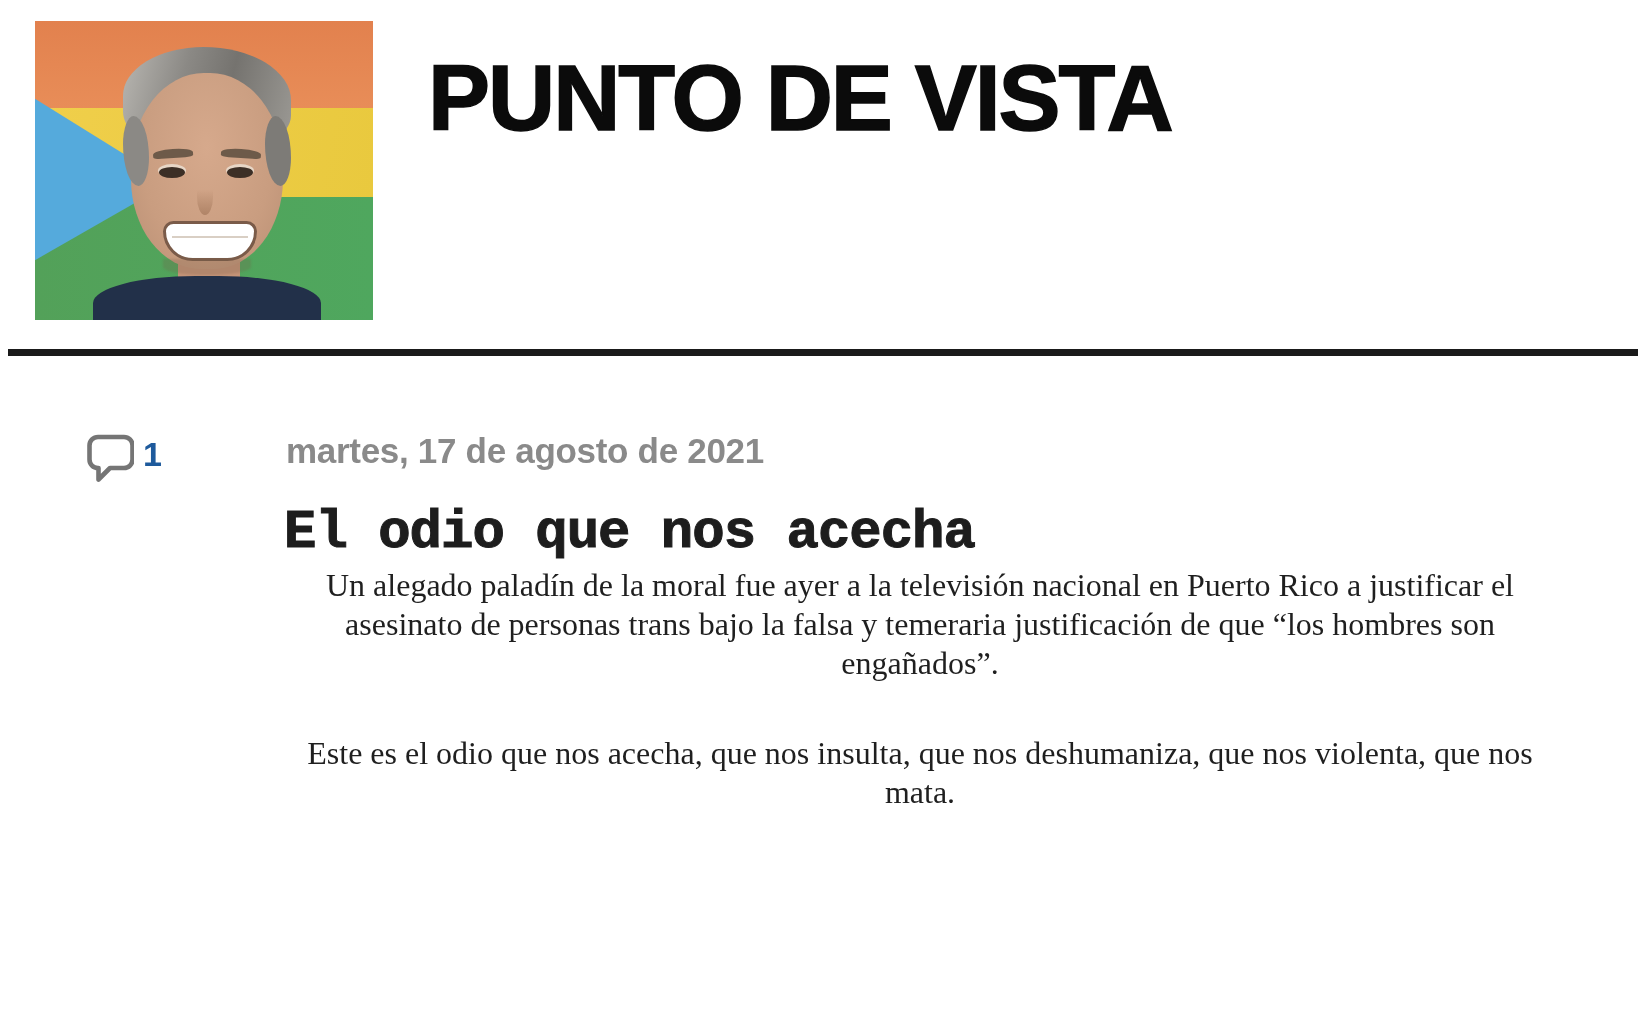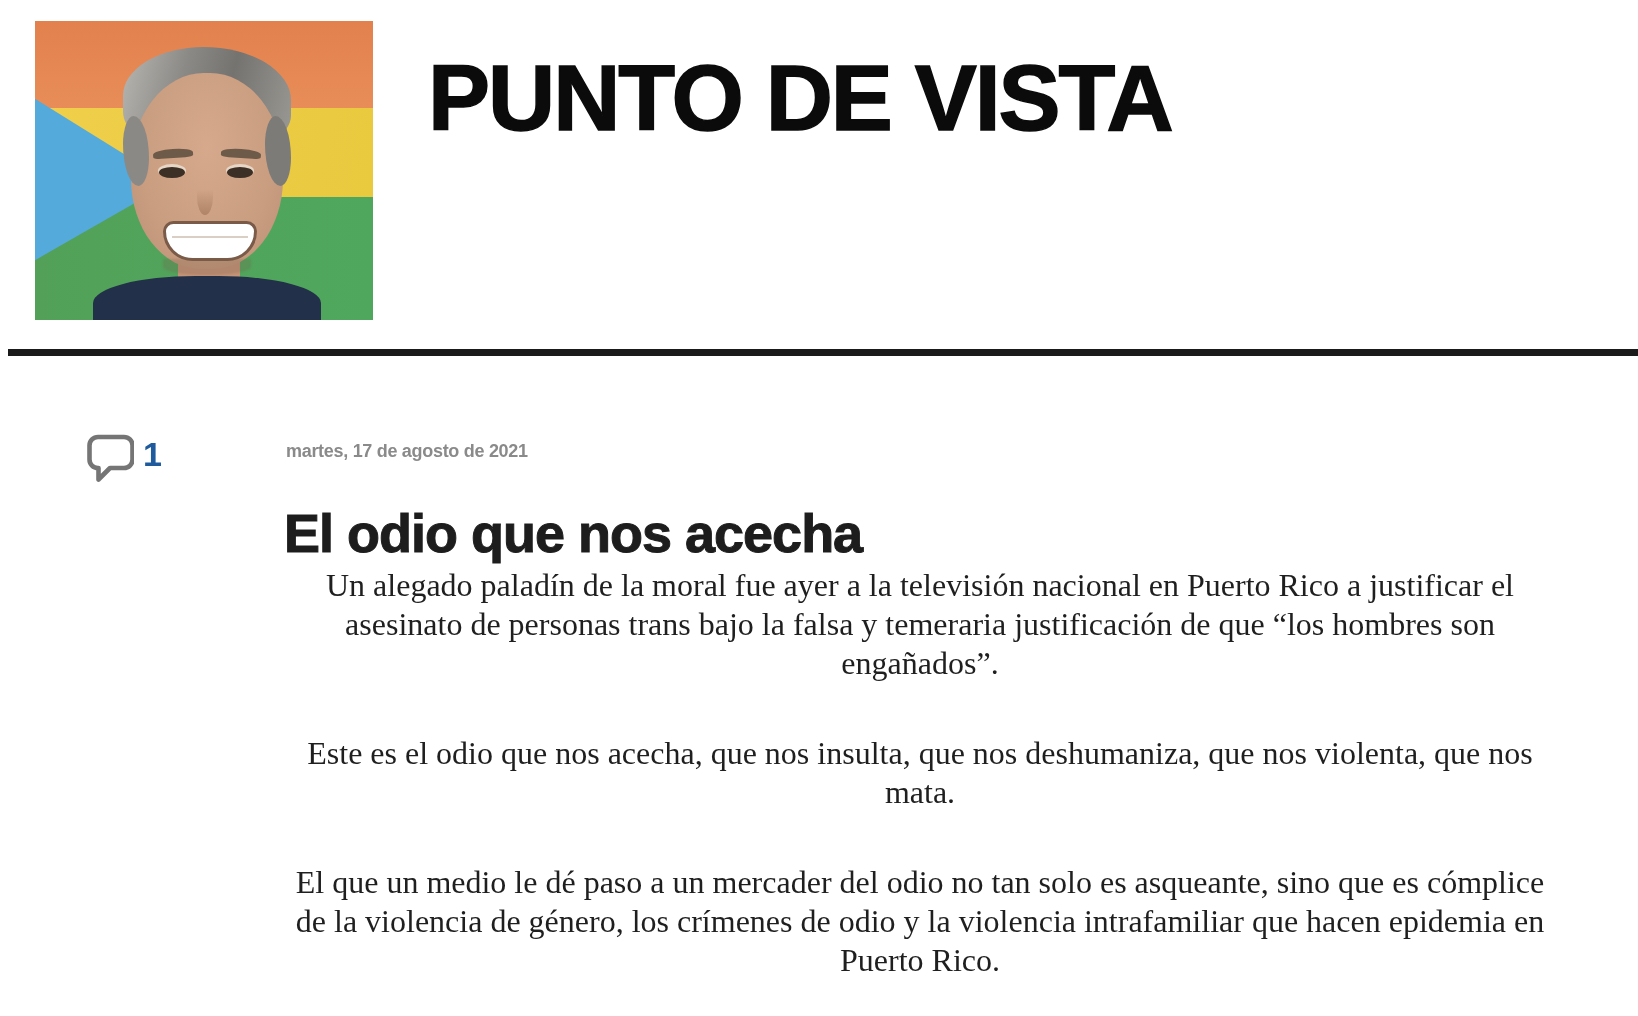--- a/index.html
+++ b/index.html
@@ -87,26 +87,26 @@
   .comments svg { position:absolute; left:0; top:2px; }
   .comments-count {
     position: absolute; left: 61px; top: 3px;
     font-family: "Liberation Sans", sans-serif;
     font-size: 34px; font-weight: 700; color: #1e5a9c;
   }
 
   .article-date {
     position: absolute; left: 278px; top: 436px;
     font-family: "Liberation Sans", sans-serif;
-    font-size: 18px; line-height: 30px; font-weight: 700;
+    font-size: 35px; line-height: 30px; font-weight: 700;
     color: #8a8a8a; letter-spacing: -0.3px;
   }
   .article-title {
     position: absolute; left: 276px; top: 468px;
-    font-family: Liberation Sans, sans-serif;
+    font-family: Liberation Mono, monospace;
     font-size: 54px; line-height: 58px; font-weight: 700;
     letter-spacing: -1px; color: #1d1d1d;
     -webkit-text-stroke: 1px #1d1d1d;
     white-space: nowrap;
   }
 
   
   .article-body {
     position: absolute; left: 278px; top: 566px; width: 1268px;
     font-family: "Liberation Serif", serif;
@@ -152,16 +152,15 @@
     </svg>
     <span class="comments-count">1</span>
   </div>
 
   <div class="article-date">martes, 17 de agosto de 2021</div>
   <h1 class="article-title">El odio que nos acecha</h1>
 
   <div class="article-body">
     <p>Un alegado paladín de la moral fue ayer a la televisión nacional en Puerto Rico a justificar el asesinato de personas trans bajo la falsa y temeraria justificación de que “los hombres son engañados”.</p>
     <p>Este es el odio que nos acecha, que nos insulta, que nos deshumaniza, que nos violenta, que nos mata.</p>
-    <p>El que un medio le dé paso a un mercader del odio no tan solo es asqueante, sino que es cómplice de la violencia de género, los crímenes de odio y la violencia intrafamiliar que hacen epidemia en Puerto Rico.</p>
   </div>
 
 </div>
 
 </body></html>

